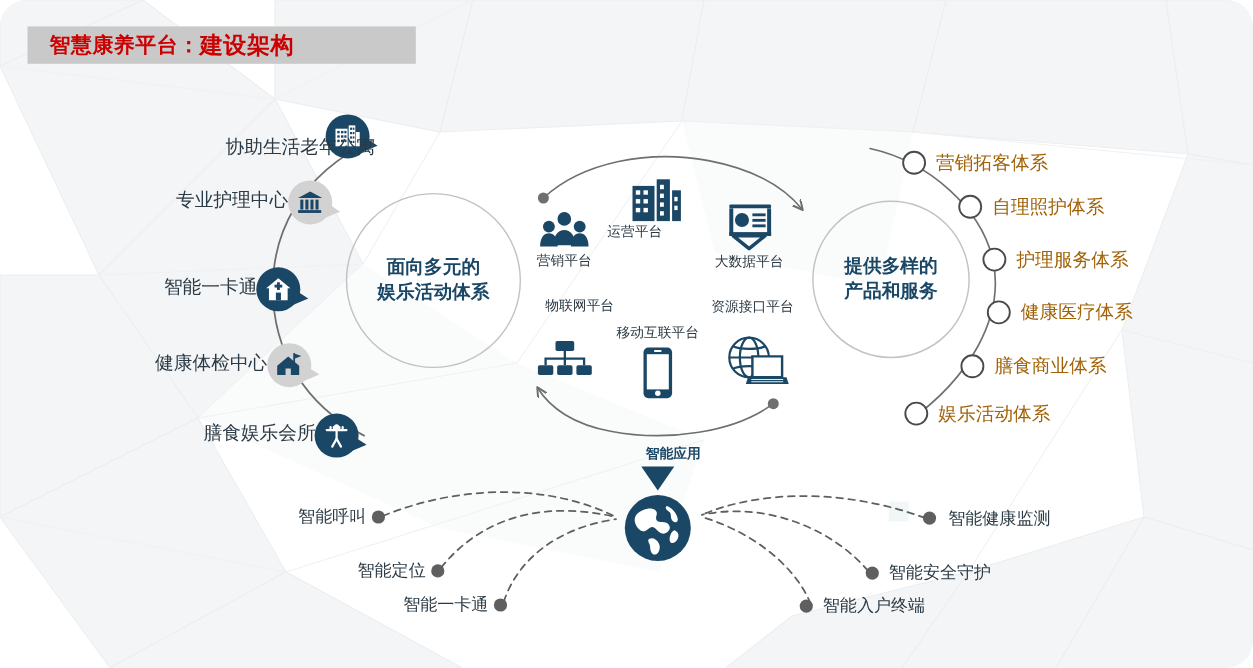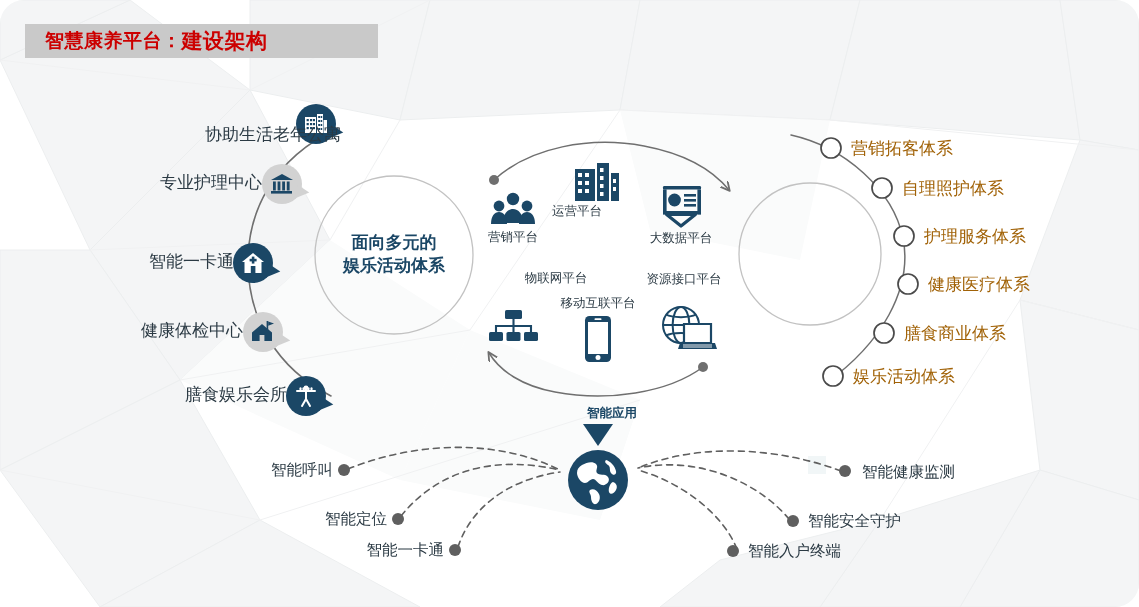--- a/index.html
+++ b/index.html
@@ -357,25 +357,29 @@
   <div class="abs left-label" style="left:300px;top:134px;margin-left:41px;">协助生活老年公寓</div>
   <div class="abs left-label" style="left:262px;top:182px;">专业护理中心</div>
   <div class="abs left-label" style="left:234px;top:261px;">智能一卡通</div>
   <div class="abs left-label" style="left:243px;top:330px;">健康体检中心</div>
   <div class="abs left-label" style="left:287px;top:394px;">膳食娱乐会所</div>
 
   <div class="abs core-text" style="left:394px;top:255px;">
     <div>面向多元的</div>
     <div>娱乐活动体系</div>
   </div>
+  <div class="abs core-text" style="left:810px;top:254px;">
+    <div>提供多样的</div>
+    <div>产品和服务</div>
+  </div>
 
   <div class="abs plat-label" style="left:577px;top:211px;">运营平台</div>
   <div class="abs plat-label" style="left:513px;top:237px;">营销平台</div>
   <div class="abs plat-label" style="left:681px;top:238px;">大数据平台</div>
-  <div class="abs plat-label" style="left:538px;top:278px;padding-left:36px;">物联网平台</div>
+  <div class="abs plat-label" style="left:509px;top:278px;padding-left:36px;">物联网平台</div>
   <div class="abs plat-label" style="left:684px;top:279px;">资源接口平台</div>
   <div class="abs plat-label" style="left:598px;top:303px;">移动互联平台</div>
 
   <div class="abs right-label" style="left:851px;top:148px;">营销拓客体系</div>
   <div class="abs right-label" style="left:902px;top:188px;">自理照护体系</div>
   <div class="abs right-label" style="left:924px;top:236px;">护理服务体系</div>
   <div class="abs right-label" style="left:928px;top:284px;">健康医疗体系</div>
   <div class="abs right-label" style="left:904px;top:333px;">膳食商业体系</div>
   <div class="abs right-label" style="left:853px;top:376px;">娱乐活动体系</div>
 

